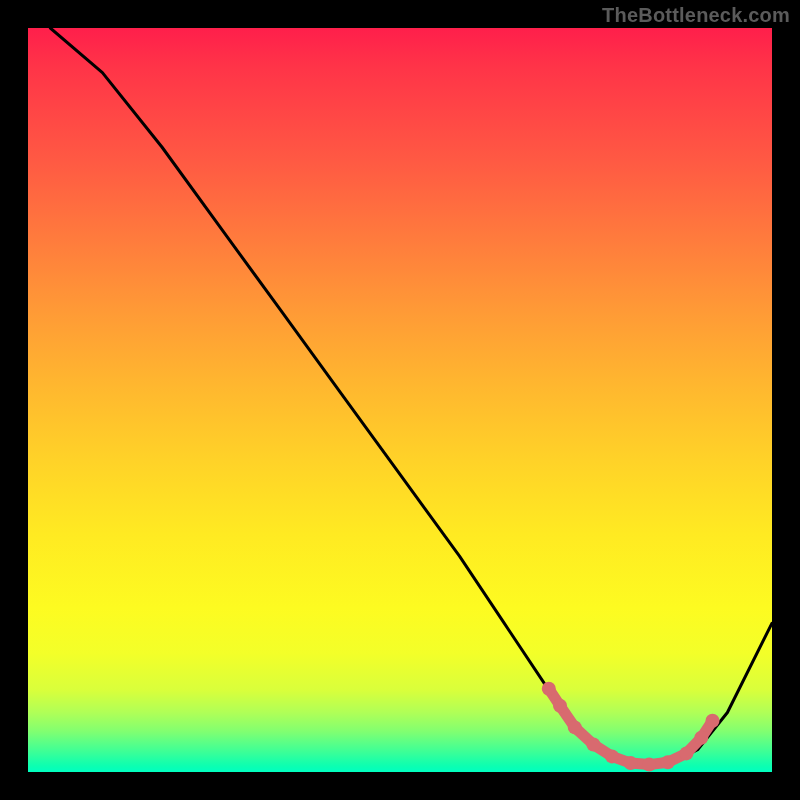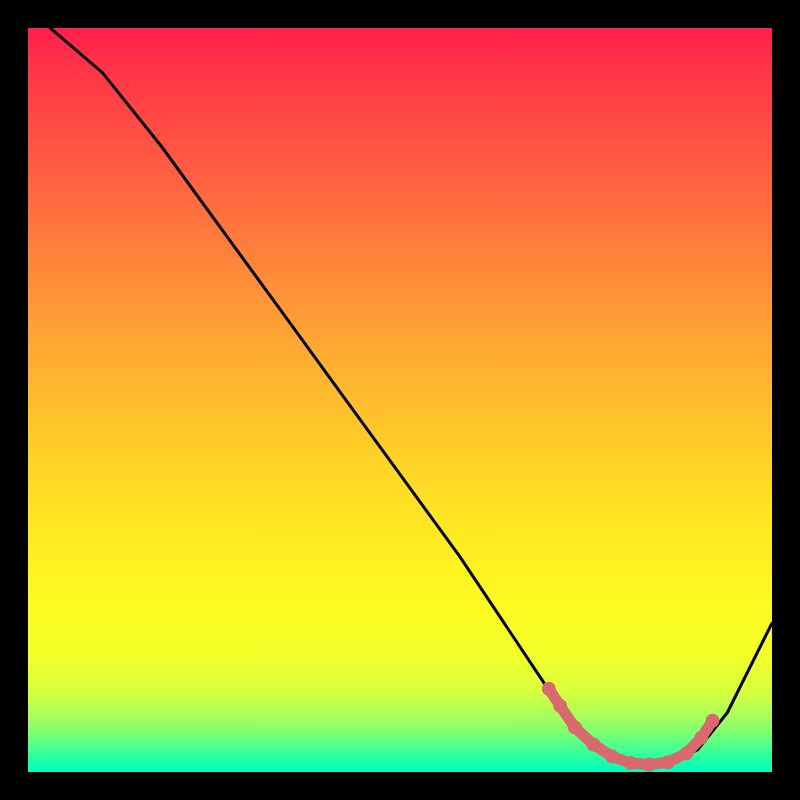--- a/index.html
+++ b/index.html
@@ -60,20 +60,21 @@
     left: 0;
     top: 0;
     width: 744px;
     height: 744px;
   }
 </style>
 </head>
 <body>
 
 <div class="frame">
+  <div class="watermark">TheBottleneck.com</div>
 
   <div class="plot-area">
     <svg class="plot-svg" viewBox="0 0 744 744" preserveAspectRatio="none">
       <g>
         <path d="M 22.3 0.0 L 74.4 44.6 L 133.9 119.0 L 193.4 200.9 L 253.0 282.7 L 312.5 364.6 L 372.0 446.4 L 431.5 528.2 L 476.2 595.2 L 520.8 662.2 L 550.6 706.8 L 580.3 729.1 L 610.1 736.6 L 639.8 736.6 L 669.6 721.7 L 699.4 684.5 L 744.0 595.2 " fill="none" stroke="#000000" stroke-width="3" stroke-linecap="round" stroke-linejoin="round"></path>
       </g>
       <g>
           <path d="M 520.8 660.7 L 532.0 677.8 L 546.8 699.4 L 565.4 716.5 L 584.0 728.4 L 602.6 735.1 L 621.2 736.6 L 639.8 734.3 L 658.4 725.4 L 673.3 709.8 L 684.5 692.7 " fill="none" stroke="#d86a6f" stroke-width="11" stroke-linecap="round" stroke-linejoin="round"></path>
           <circle cx="520.8" cy="660.7" r="7" fill="#d86a6f"></circle>
           <circle cx="532.0" cy="677.8" r="7" fill="#d86a6f"></circle>

